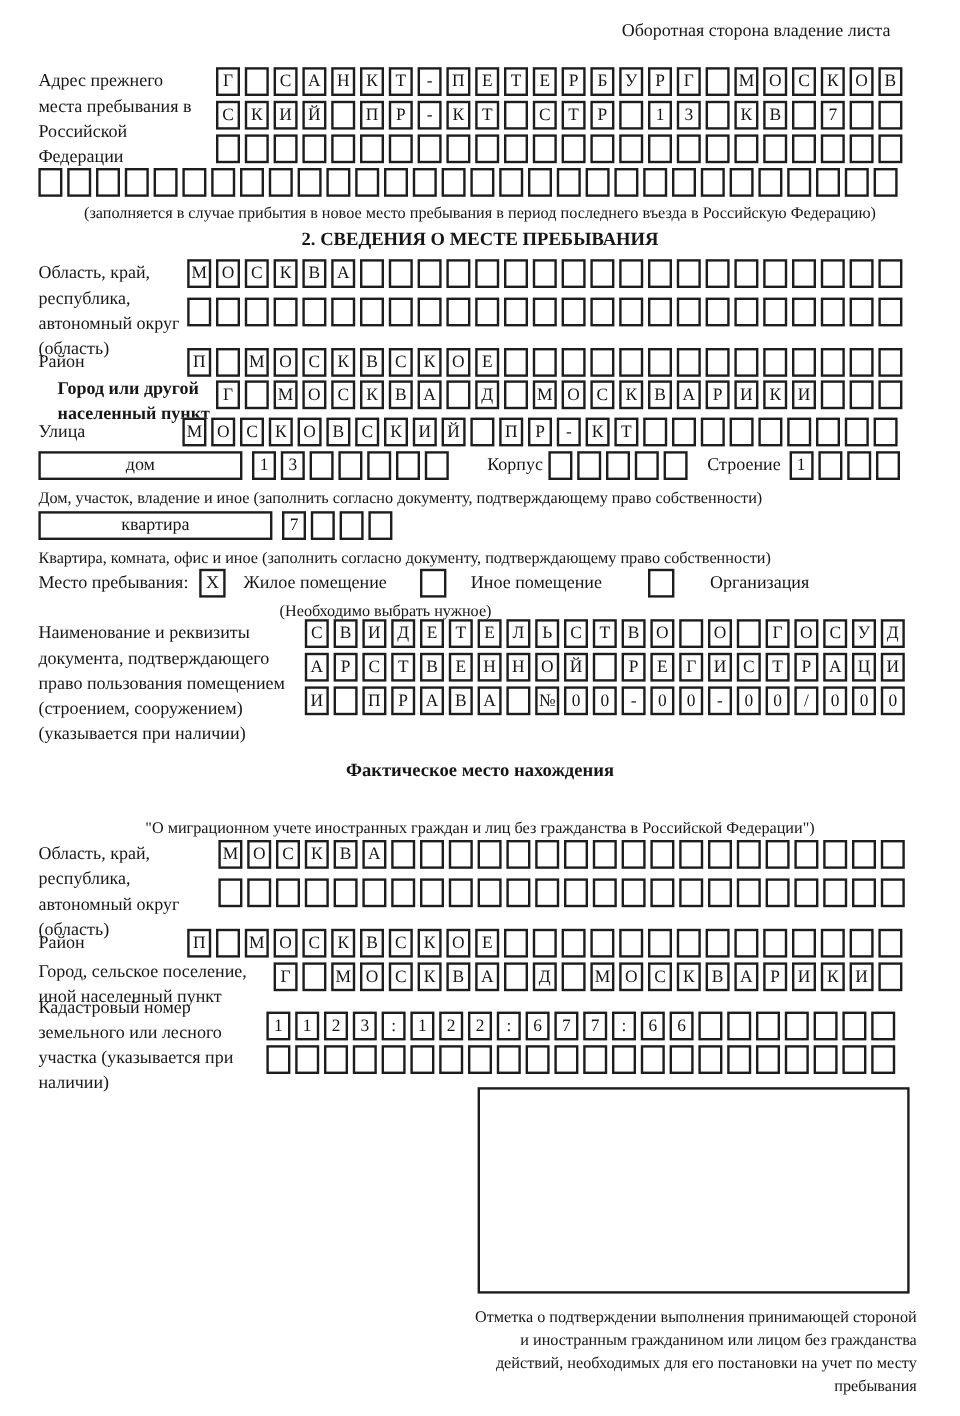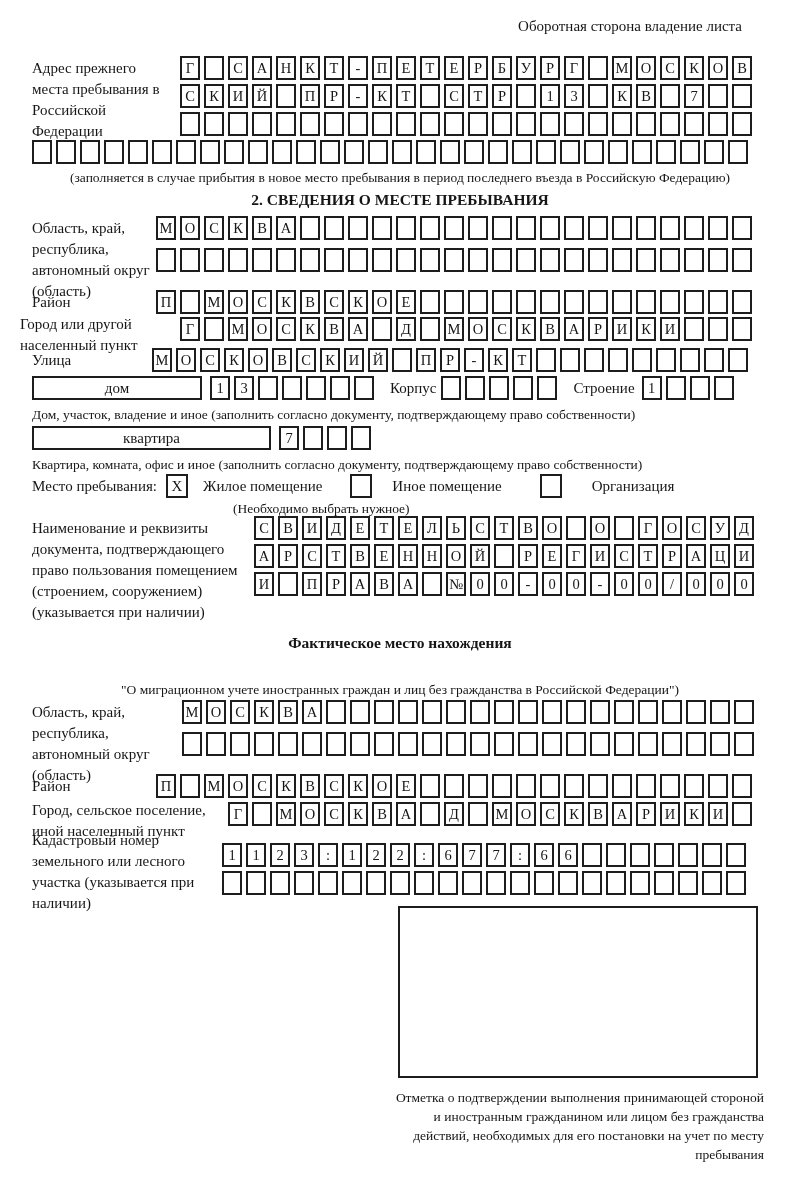--- a/index.html
+++ b/index.html
@@ -233,21 +233,21 @@
       <span class="cell"></span>
       <span class="cell"></span>
       <span class="cell"></span>
       <span class="cell"></span>
       <span class="cell"></span>
       <span class="cell"></span>
       <span class="cell"></span>
       <span class="cell"></span>
     </div>
 
-  <div class="abs lbl" style="left:20px; top:314px; width:146px;">Город или другой населенный пункт</div>
+  <div class="abs lbl" style="left:48px; top:314px; width:146px;font-weight:bold;">Город или другой населенный пункт</div>
   <div class="abs cellrow" style="left:180px; top:317px;">
       <span class="cell">Г</span>
       <span class="cell"></span>
       <span class="cell">М</span>
       <span class="cell">О</span>
       <span class="cell">С</span>
       <span class="cell">К</span>
       <span class="cell">В</span>
       <span class="cell">А</span>
       <span class="cell"></span>
@@ -301,40 +301,40 @@
     <div class="wbox" style="width:170px;">дом</div>
     <div class="cellrow" style="margin-left:8px;">
         <span class="cell">1</span>
         <span class="cell">3</span>
         <span class="cell"></span>
         <span class="cell"></span>
         <span class="cell"></span>
         <span class="cell"></span>
         <span class="cell"></span>
       </div>
-    <div class="inline-lbl" style="margin-left:12px;">Корпус</div>
+    <div class="inline-lbl" style="margin-left:28px;">Корпус</div>
     <div class="cellrow" style="margin-left:5px;">
         <span class="cell"></span>
         <span class="cell"></span>
         <span class="cell"></span>
         <span class="cell"></span>
         <span class="cell"></span>
       </div>
     <div class="inline-lbl" style="margin-left:12px;">Строение</div>
     <div class="cellrow" style="margin-left:7px;">
         <span class="cell">1</span>
         <span class="cell"></span>
         <span class="cell"></span>
         <span class="cell"></span>
       </div>
   </div>
   <div class="abs note" style="left:32px; top:405px;">Дом, участок, владение и иное (заполнить согласно документу, подтверждающему право собственности)</div>
 
   <div class="abs inline-row" style="left:32px; top:426px;">
-    <div class="wbox" style="width:239px;">квартира</div>
+    <div class="wbox" style="width:195px;">квартира</div>
     <div class="cellrow" style="margin-left:8px;">
         <span class="cell">7</span>
         <span class="cell"></span>
         <span class="cell"></span>
         <span class="cell"></span>
       </div>
   </div>
   <div class="abs note" style="left:32px; top:455px;">Квартира, комната, офис и иное (заполнить согласно документу, подтверждающему право собственности)</div>
 
   <div class="abs inline-row" style="left:32px; top:474px;">

